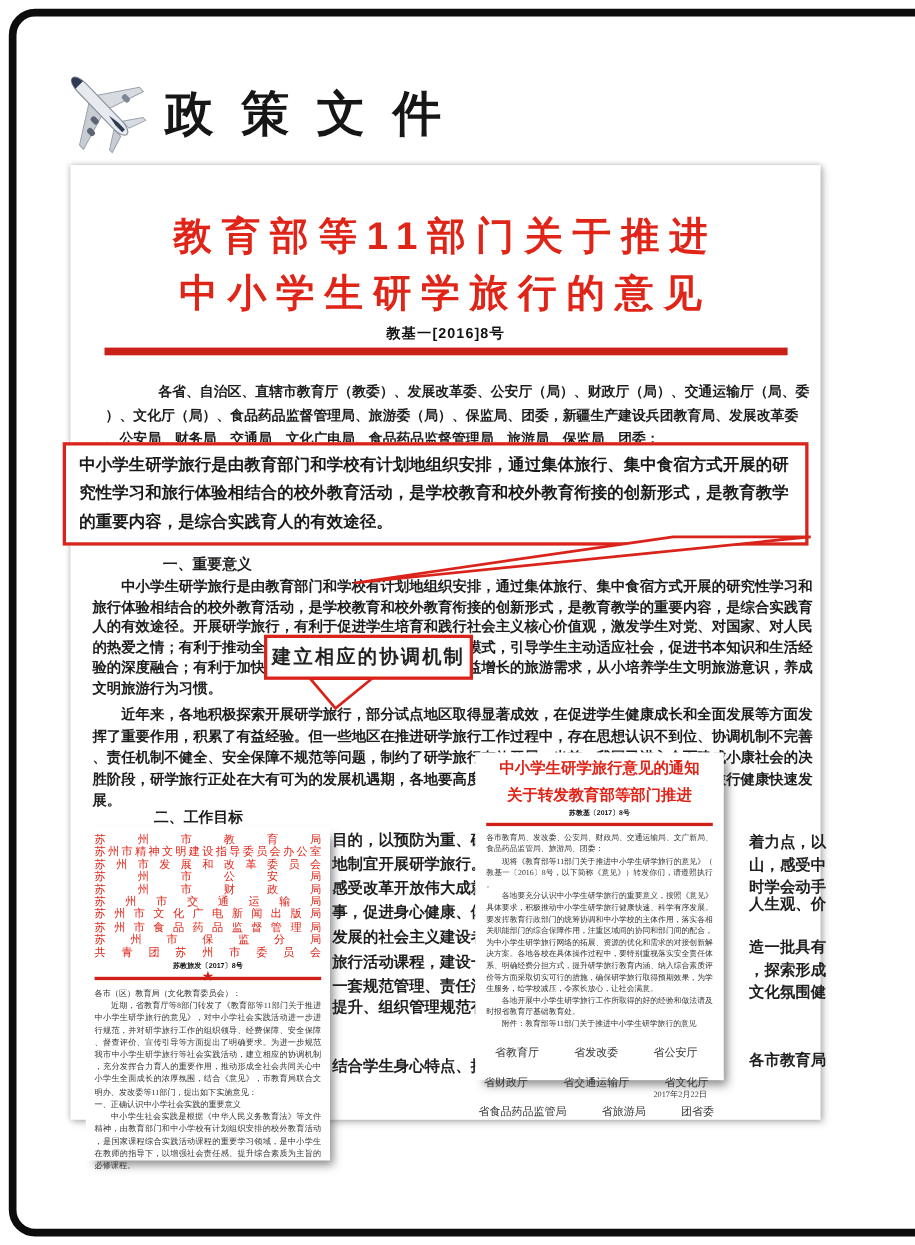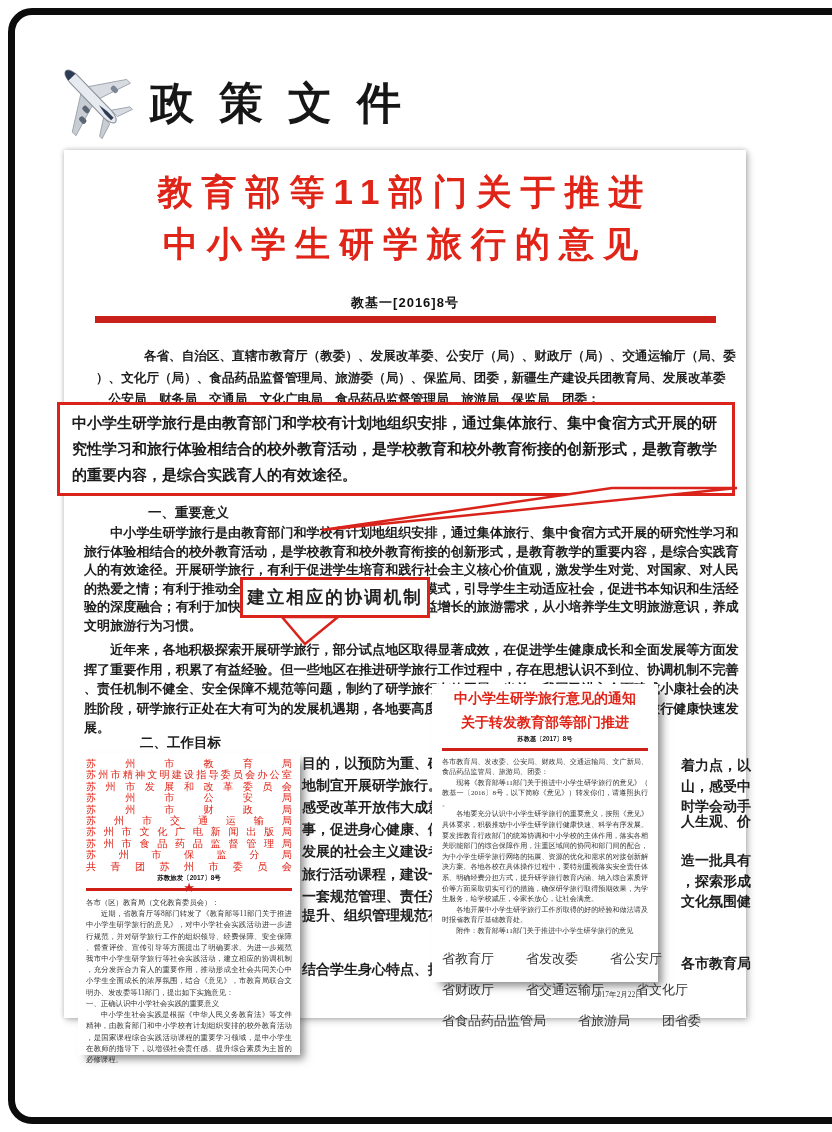--- a/index.html
+++ b/index.html
@@ -9,21 +9,21 @@
          border-radius:24px;pointer-events:none;z-index:10;}
 
   
   .plane{position:absolute;left:46px;top:56px;width:96px;height:88px;z-index:2;}
   .header-title{position:absolute;left:150px;top:74px;font-size:44px;font-weight:bold;
                 letter-spacing:25px;color:#161616;white-space:nowrap;z-index:2;}
 
   
   .page{position:absolute;left:64px;top:150px;width:682px;height:868px;background:#fff;
         box-shadow:0 0 5px rgba(0,0,0,.25),3px 3px 7px rgba(0,0,0,.18);z-index:1;}
-  .doc-title{position:absolute;left:0;top:16px;width:100%;text-align:center;color:#e02418;
+  .doc-title{position:absolute;left:0;top:39px;width:100%;text-align:center;color:#e02418;
              font-size:35px;font-weight:bold;letter-spacing:9px;line-height:52px;}
   .doc-num{position:absolute;left:0;top:144px;width:100%;text-align:center;color:#111;
            font-size:13px;font-weight:bold;letter-spacing:1px;}
   .red-bar{position:absolute;left:31px;top:166px;width:621px;height:7px;background:#c9201a;}
   .body-p{position:absolute;margin:0;color:#1d1d1d;font-weight:bold;text-align:left;
           word-break:break-all;line-break:anywhere;}
   .recipients{left:32px;top:196px;width:640px;font-size:12.6px;line-height:21.5px;text-indent:3.8em;}
   .sec-h{position:absolute;color:#1d1d1d;font-weight:bold;font-size:13.5px;white-space:nowrap;}
   .h1pos{left:84px;top:354px;}
   .h2pos{left:76px;top:584px;}
@@ -64,22 +64,22 @@
   .nt-doc{left:432px;top:684px;width:226px;height:298px;padding:4px 10px;box-sizing:border-box;}
   .nt-title{font-family:"Liberation Sans",sans-serif;font-size:14px;line-height:21px;
             font-weight:bold;color:#e02418;text-align:center;margin-top:3px;}
   .nt-num{font-family:"Liberation Sans",sans-serif;font-size:6.3px;font-weight:bold;color:#111;
           text-align:center;margin-top:2px;}
   .nt-line{height:2.5px;background:#cf1f17;margin-top:4px;}
   .nt-body{font-size:7.1px;line-height:10.6px;color:#333;text-align:justify;word-break:break-all;
            line-break:anywhere;margin:0;}
   .nt-body.ind{text-indent:2em;}
   .nt-body.first{margin-top:6px;}
-  .sigrow{display:flex;justify-content:space-between;gap:32px;margin-top:13px;padding-right:6px;
-          font-size:13px;color:#333;white-space:nowrap;}
+  .sigrow{display:flex;justify-content:center;gap:32px;margin-top:13px;padding-right:6px;
+          font-size:10px;color:#333;white-space:nowrap;}
   .date{position:absolute;left:594px;top:990px;font-size:7.5px;color:#3a3a3a;z-index:3;
         font-family:"Liberation Serif",serif;}
 </style>
 </head>
 <body>
 
 <div class="canvas">
   <div class="frame"></div>
 
   <svg class="plane" viewBox="0 0 100 100">

